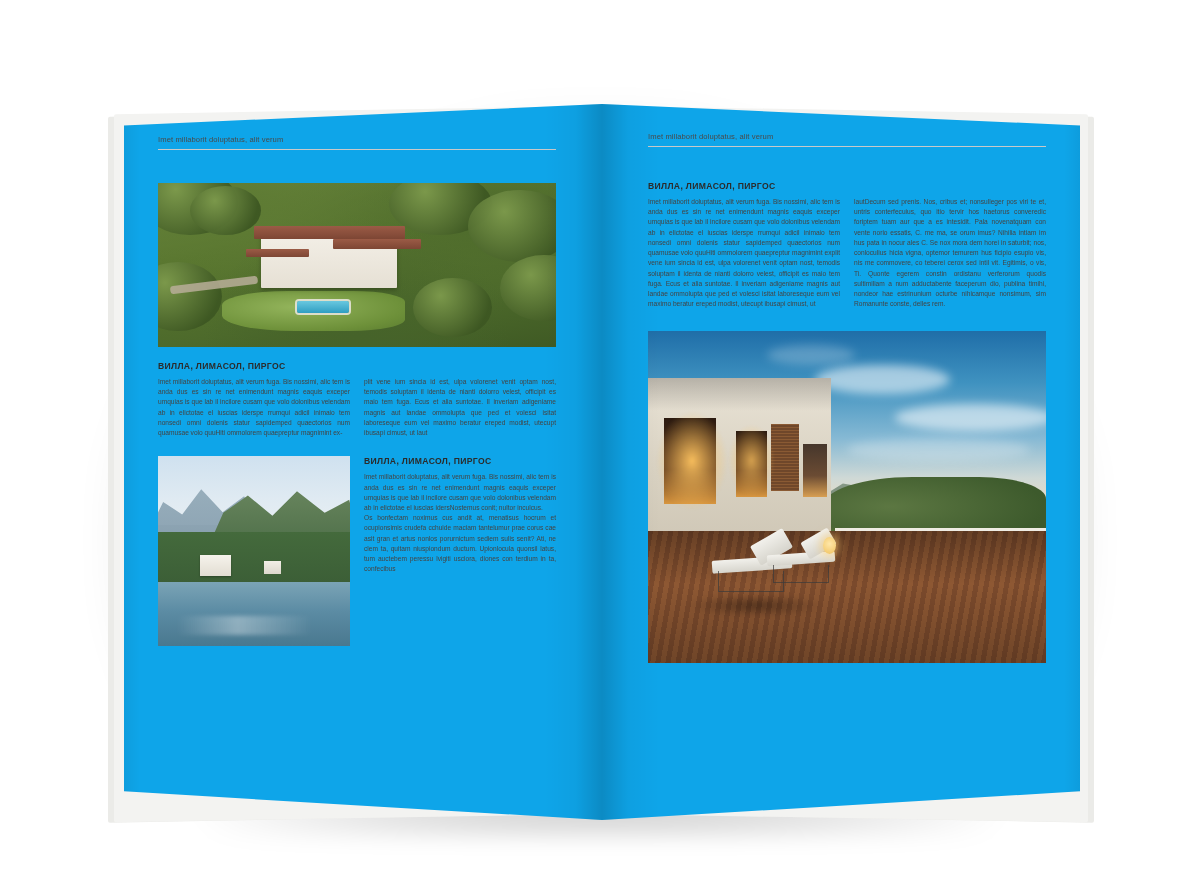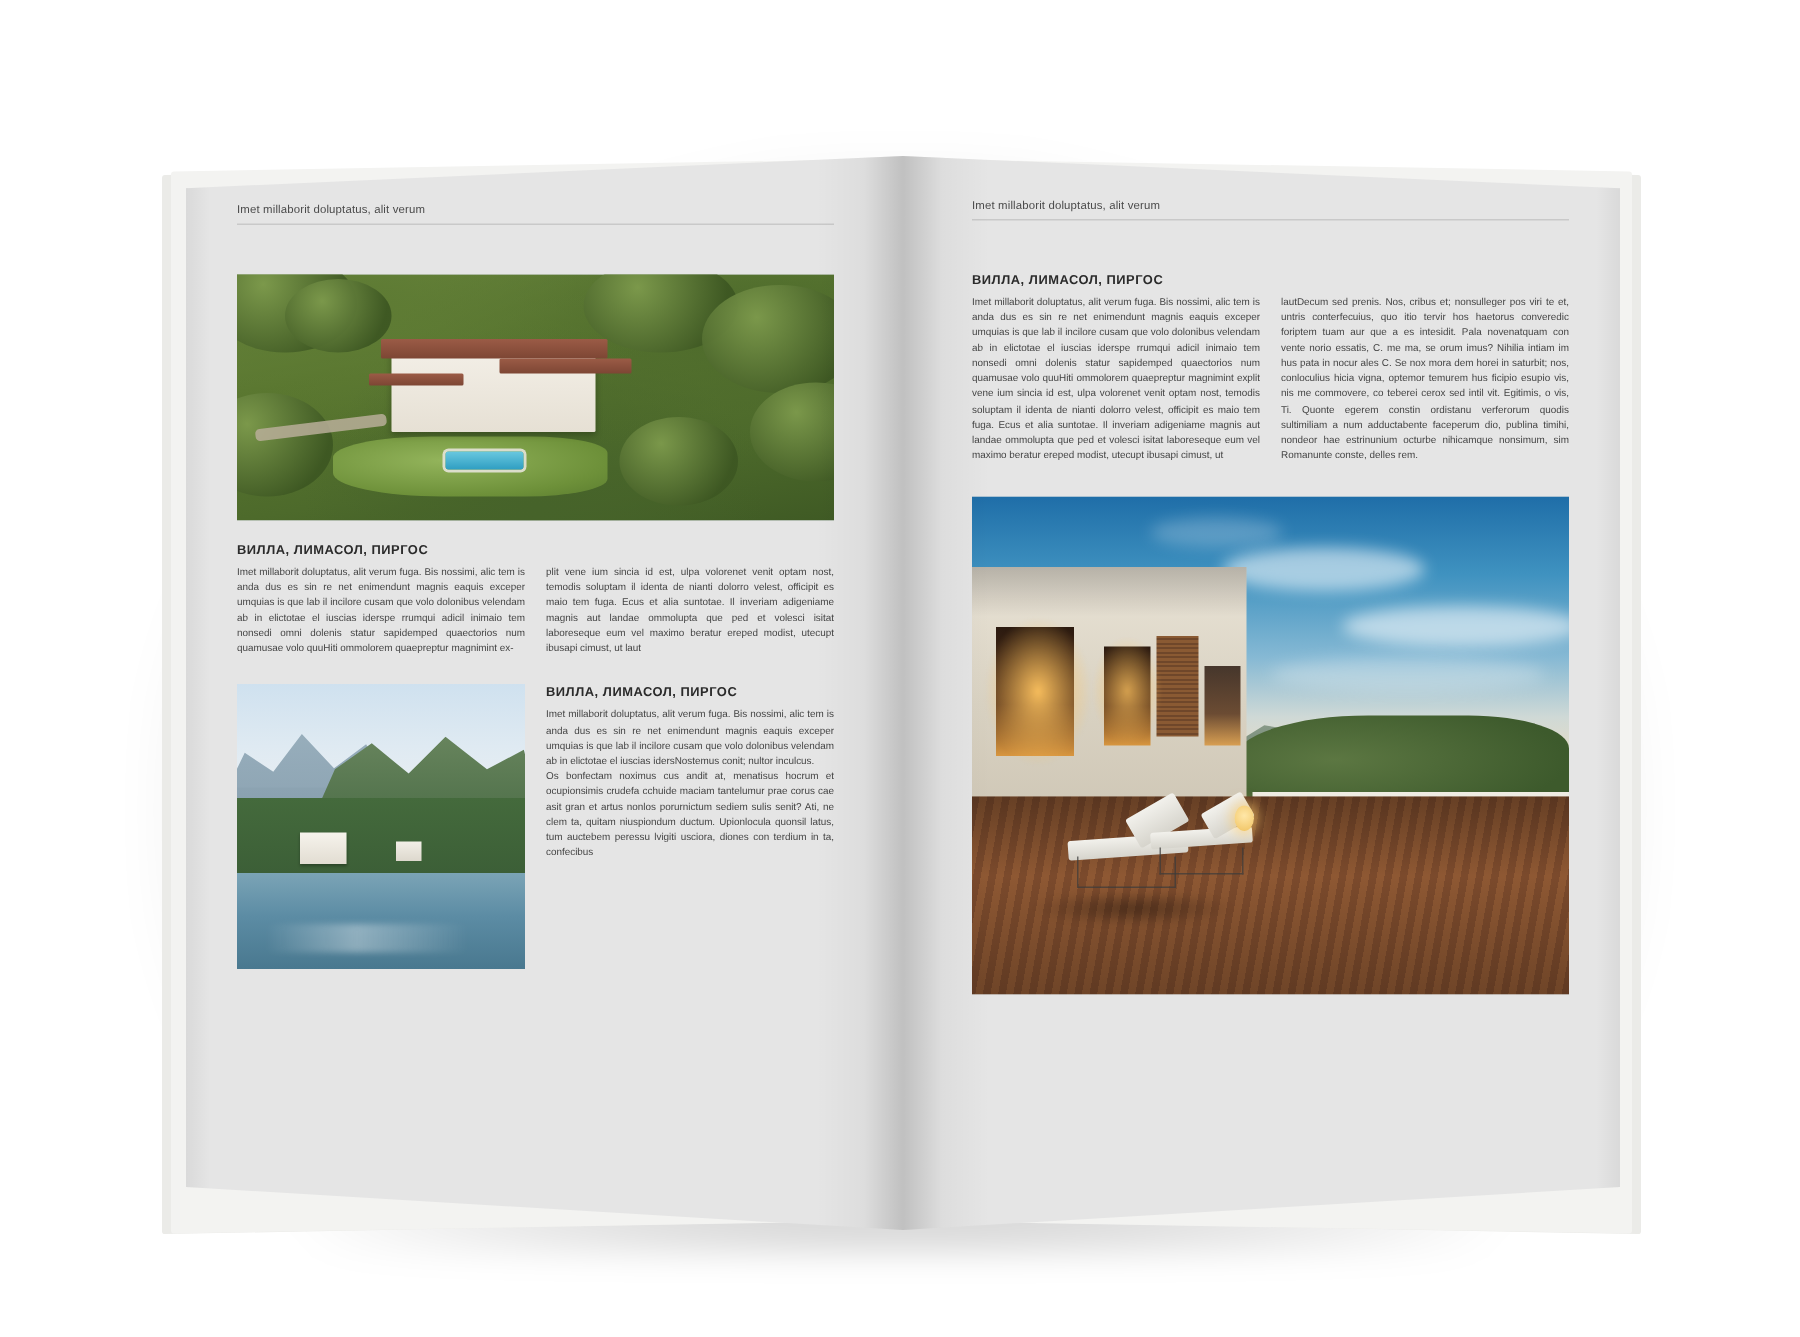--- a/index.html
+++ b/index.html
@@ -38,21 +38,21 @@
   
   .stack {
     position: absolute;
     background: #f2f2f0;
     border-radius: 2px;
   }
 
   
   .page {
     position: absolute;
-    background: #e5e5e5;
+    background: #0ea5e9;
     overflow: hidden;
     text-decoration: underline;
   }
   .page-left {
     left: 124px;
     top: 104px;
     width: 478px;
     height: 716px;
     clip-path: polygon(0% 3.0%, 100% 0%, 100% 100%, 0% 96.0%);
     box-shadow: -2px 0 5px rgba(0,0,0,0.05);

